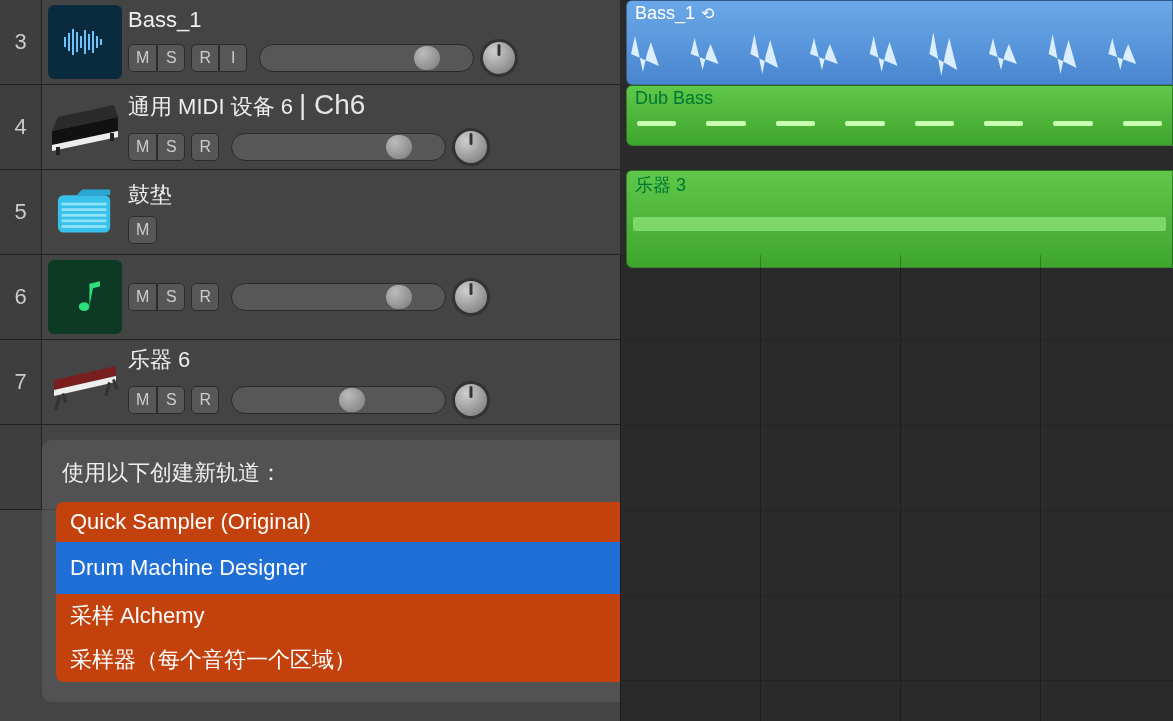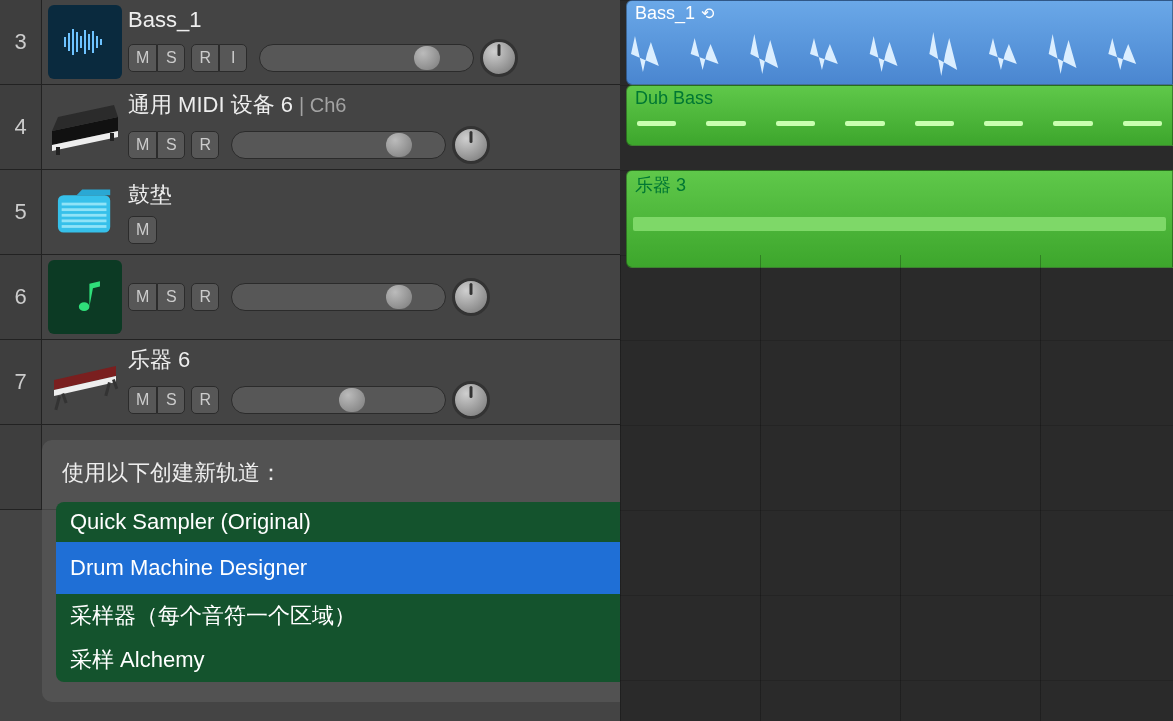--- a/index.html
+++ b/index.html
@@ -6,42 +6,42 @@
   body { background: #2a2a2a; width: 1173px; height: 721px; overflow: hidden; color: #ddd; }
   .app { display: flex; width: 100%; height: 100%; }
   .left-pane { width: 620px; background: #444; display: flex; flex-direction: column; }
   .right-pane { flex: 1; background: #2a2a2a; position: relative; }
   .track-row { display: flex; align-items: center; height: 85px; border-bottom: 1px solid #222; }
   .track-num { width: 42px; height: 100%; display: flex; align-items: center; justify-content: center; font-size: 22px; color: #ccc; background: #3e3e3e; border-right: 1px solid #222; }
   .track-icon { width: 74px; height: 74px; margin: 0 6px; border-radius: 6px; display: flex; align-items: center; justify-content: center; }
   .track-body { flex: 1; display: flex; flex-direction: column; justify-content: center; gap: 6px; padding-right: 10px; }
   .track-name-row { display: flex; align-items: baseline; gap: 6px; font-size: 22px; }
   .track-name { color: #eee; }
-  .track-sub { color: #a3a3a3; font-size: 20px; }
+  .track-sub { color: #e5e5e5; font-size: 28px; }
   .controls-row { display: flex; align-items: center; gap: 6px; }
   .btn-group { display: flex; gap: 0; }
   .chip { background: #575757; color: #ccc; font-size: 16px; height: 28px; min-width: 28px; padding: 0 7px; display: flex; align-items: center; justify-content: center; border: 1px solid #2b2b2b; }
   .chip:first-child { border-radius: 5px 0 0 5px; }
   .chip:last-child { border-radius: 0 5px 5px 0; }
   .chip.single { border-radius: 5px; }
   .vol-slider { flex: 1; height: 28px; background: #575757; border-radius: 14px; position: relative; margin-left: 6px; border: 1px solid #2b2b2b; max-width: 215px; }
   .vol-thumb { position: absolute; top: 1px; width: 26px; height: 24px; border-radius: 12px; background: radial-gradient(circle at 35% 30%, #bbb, #7a7a7a); left: 72%; }
   .pan-knob { width: 38px; height: 38px; border-radius: 50%; background: radial-gradient(circle at 35% 30%, #cfcfcf, #727272); border: 3px solid #333; position: relative; }
   .pan-knob::after { content: ""; position: absolute; width: 3px; height: 12px; background: #333; top: 2px; left: 50%; transform: translateX(-50%); border-radius: 2px; }
   
   .icon-wave { background: #0a2a3e; }
   .icon-wave svg { width: 48px; height: 30px; }
   .icon-piano { background: transparent; }
   .icon-folder { background: transparent; }
   .icon-note { background: #0c3a24; }
   .icon-keyboard { background: transparent; }
   
   .drop-panel { margin: 0 0 0 42px; padding: 14px 14px 20px 14px; background: rgba(95,95,95,0.55); border-radius: 10px; width: 656px; }
   .drop-title { font-size: 22px; color: #eee; margin: 4px 0 14px 6px; }
-  .option-wrap { background: #14532d; border-radius: 8px; padding: 0 0; }
+  .option-wrap { background: #c2410c; border-radius: 8px; padding: 0 0; }
   .option { font-size: 22px; color: #fff; padding: 7px 14px; display: flex; align-items: center; justify-content: space-between; }
   .option.selected { background: #1f6fd6; }
   .option .drag-tile { width: 44px; height: 38px; background: #0a2a3e; border-radius: 6px; display:flex; align-items:center; justify-content:center; }
   
   .region { position: absolute; left: 6px; right: 0; border-radius: 6px 0 0 6px; border: 1px solid rgba(0,0,0,0.35); }
   .region .region-title { font-size: 18px; padding: 2px 8px; display:flex; align-items:center; gap:6px; }
   .region-audio { top: 0; height: 85px; background: linear-gradient(#6aa8e8, #4a86d0); color: #fff; }
   .region-audio .wave-area { height: 56px; margin: 0 4px 2px 4px; position: relative; overflow: hidden; }
   .region-midi1 { top: 85px; height: 61px; background: linear-gradient(#5fc84a, #3da62c); color: #0b3; }
   .region-midi1 .region-title { color: #073; }
@@ -252,24 +252,24 @@
                   <line x1="14" y1="13" x2="14" y2="24"></line>
                   <line x1="18" y1="13" x2="18" y2="21"></line>
                   <line x1="22" y1="13" x2="22" y2="23"></line>
                   <line x1="26" y1="13" x2="26" y2="20"></line>
                   <line x1="30" y1="13" x2="30" y2="17"></line>
                 </g>
               </svg>
           </span>
         </div>
         <div class="option">
+            <span>采样 Alchemy</span>
+          </div>
+        <div class="option">
             <span>采样器（每个音符一个区域）</span>
-          </div>
-        <div class="option">
-            <span>采样 Alchemy</span>
           </div>
       </div>
     </div>
 
   </div>
 
   <div class="right-pane">
 
     <div class="region region-audio">
       <div class="region-title">

